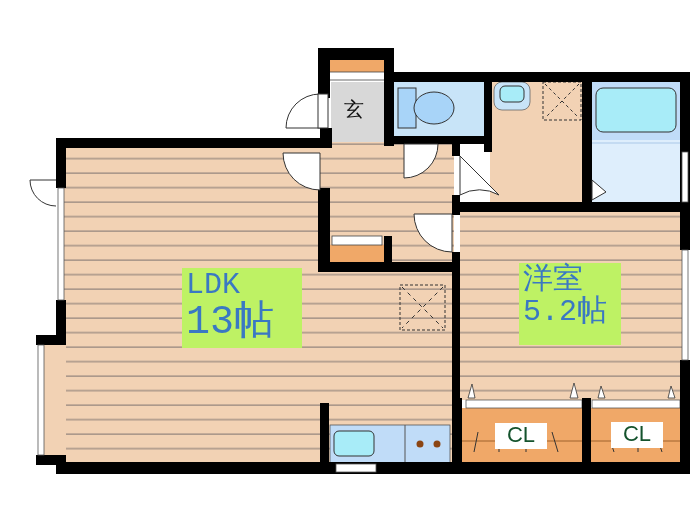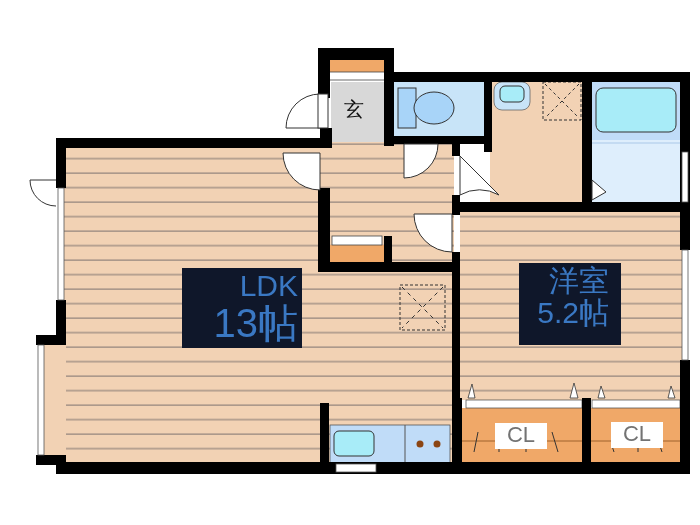--- a/index.html
+++ b/index.html
@@ -1,19 +1,19 @@
 <!DOCTYPE html>
 <html><head>
 <meta charset="utf-8">
 <style>
   html,body{margin:0;padding:0;background:#ffffff;}
   body{width:700px;height:525px;position:relative;overflow:hidden;font-family:"Liberation Sans",sans-serif;}
   svg{position:absolute;left:0;top:0;}
-  .lbl{position:absolute;background:#0f172a;color:#3a78c3;font-family:Liberation Sans, sans-serif;line-height:1.05;text-align:right;}
-  .cl{position:absolute;background:#ffffff;color:#737373;font-family:"Liberation Sans",sans-serif;font-size:22px;line-height:24px;text-align:center;}
+  .lbl{position:absolute;background:#bef264;color:#3a78c3;font-family:Liberation Mono, monospace;line-height:1.05;}
+  .cl{position:absolute;background:#ffffff;color:#14532d;font-family:"Liberation Sans",sans-serif;font-size:22px;line-height:24px;text-align:center;}
 </style>
 </head>
 <body>
 
 <svg width="700" height="525" viewBox="0 0 700 525">
   <defs>
     <pattern id="floor" x="0" y="0" width="10" height="14.5" patternUnits="userSpaceOnUse">
       <rect width="10" height="14.5" fill="#f2d2b4"></rect>
       <rect y="13" width="10" height="1.3" fill="#9a8a80"></rect>
     </pattern>
@@ -141,19 +141,19 @@
   </g>
 </svg>
 
 <div style="position:absolute;left:344px;top:96px;font-family:'DejaVu Sans',sans-serif;font-size:20px;color:#111;">玄</div>
 
 <div class="lbl" style="left:182px;top:268px;width:120px;height:80px;padding:2px 4px;box-sizing:border-box;">
   <div style="font-size:30px;">LDK</div>
   <div style="font-size:40px;">13帖</div>
 </div>
 
-<div class="lbl" style="left:519px;top:263px;width:102px;height:82px;padding:2px 12px;box-sizing:border-box;">
+<div class="lbl" style="left:519px;top:263px;width:102px;height:82px;padding:2px 4px;box-sizing:border-box;">
   <div style="font-size:30px;">洋室</div>
   <div style="font-size:30px;">5.2帖</div>
 </div>
 
 <div class="cl" style="left:495px;top:423px;width:52px;height:26px;">CL</div>
 <div class="cl" style="left:611px;top:422px;width:52px;height:26px;">CL</div>
 
 </body></html>

